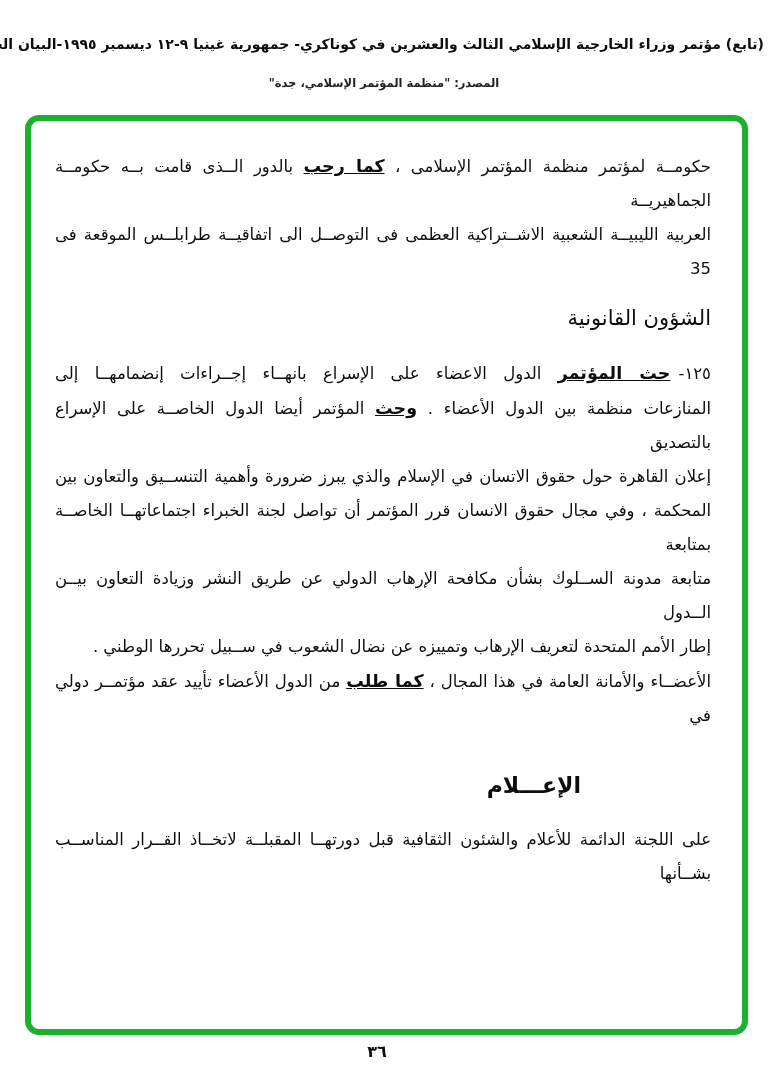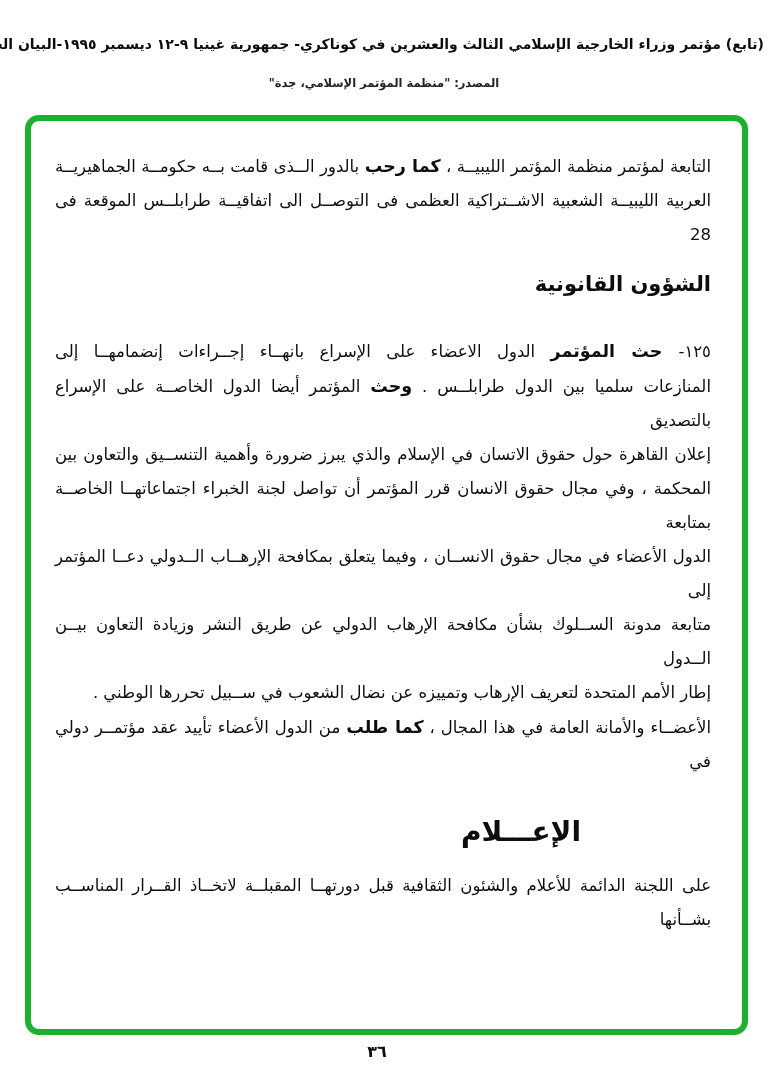--- a/index.html
+++ b/index.html
@@ -39,29 +39,29 @@
     padding-top:28px;
     font-size:16.5px;
     line-height:34px;
   }
   .ln{
     text-align:justify;
     text-align-last:justify;
     direction:rtl;
   }
   .ln.last{text-align-last:right;}
-  .b{font-weight:bold;font-size:17.5px;}
-  .pnum{font-weight:normal;margin-left:16px;}
+  .b{font-weight:bold;font-size:17.5px;text-decoration:underline;}
+  .pnum{font-weight:normal;margin-left:8px;}
   .h1{
-    font-weight:bold;font-size:21px;line-height:36px;
+    font-weight:normal;font-size:21px;line-height:36px;
     text-align:right;text-align-last:right;
-    margin:14px 0 32px 0;
+    margin:14px 0 20px 0;
   }
   .h2{
-    font-weight:bold;font-size:28px;line-height:34px;
+    font-weight:bold;font-size:22px;line-height:34px;
     text-align:left;text-align-last:right;
     margin:36px 130px 20px 0;
   }
   .para{margin:0 0 0 0;}
   .sp-before-125{margin-top:20px;}
   .sp-before-126{margin-top:0px;}
   
   .pgnum{
     position:absolute;top:1042px;left:16px;right:30px;
     text-align:center;font-weight:bold;font-size:16px;
@@ -75,37 +75,36 @@
   <div class="hdr">(تابع) مؤتمر وزراء الخارجية الإسلامي الثالث والعشرين في كوناكري- جمهورية غينيا ٩-١٢ ديسمبر ١٩٩٥-البيان الختامي</div>
 
   <div class="src">المصدر: "منظمة المؤتمر الإسلامي، جدة"</div>
 
   <div class="gbox"></div>
 
   <div class="col">
 
     <div class="para">
       <div class="ln">
-        <span>التابعة لمؤتمر منظمة المؤتمر الليبيــة ، </span><span class="b">كما رحب</span><span> بالدور الــذى قامت بــه حكومــة الجماهيريــة</span>
+        <span>حكومــة لمؤتمر منظمة المؤتمر الإسلامى ، </span><span class="b">كما رحب</span><span> بالدور الــذى قامت بــه حكومــة الجماهيريــة</span>
       </div>
-      <div class="ln">العربية الليبيــة الشعبية الاشــتراكية العظمى  فى التوصــل الى اتفاقيــة طرابلــس الموقعة فى 28</div>
+      <div class="ln">العربية الليبيــة الشعبية الاشــتراكية العظمى  فى التوصــل الى اتفاقيــة طرابلــس الموقعة فى 35</div>
     </div>
 
     <div class="h1">الشؤون القانونية</div>
 
     <div class="para sp-before-125">
       <div class="ln">
         <span class="pnum">١٢٥-</span><span class="b">حث المؤتمر</span><span> الدول الاعضاء على الإسراع بانهــاء إجــراءات إنضمامهــا إلى</span>
       </div>
       <div class="ln">
-        <span>المنازعات سلميا بين الدول طرابلــس . </span><span class="b">وحث</span><span> المؤتمر أيضا الدول الخاصــة على الإسراع بالتصديق</span>
+        <span>المنازعات منظمة بين الدول الأعضاء . </span><span class="b">وحث</span><span> المؤتمر أيضا الدول الخاصــة على الإسراع بالتصديق</span>
       </div>
       <div class="ln">إعلان القاهرة حول حقوق الاتسان في الإسلام والذي يبرز ضرورة وأهمية التنســيق والتعاون بين</div>
       <div class="ln">المحكمة ، وفي مجال حقوق الانسان قرر المؤتمر أن تواصل لجنة الخبراء اجتماعاتهــا الخاصــة بمتابعة</div>
-      <div class="ln">الدول الأعضاء في مجال حقوق الانســان ، وفيما يتعلق بمكافحة الإرهــاب الــدولي دعــا المؤتمر إلى</div>
       <div class="ln">متابعة مدونة الســلوك بشأن مكافحة الإرهاب الدولي عن طريق النشر وزيادة التعاون بيــن الــدول</div>
       <div class="ln last">إطار الأمم المتحدة لتعريف الإرهاب وتمييزه عن نضال الشعوب في ســبيل تحررها الوطني .</div>
       <div class="ln">
         <span>الأعضــاء والأمانة العامة في هذا المجال ، </span><span class="b">كما طلب</span><span> من الدول الأعضاء تأييد عقد مؤتمــر دولي في</span>
       </div>
     </div>
 
     <div class="h2">الإعـــلام</div>
 
     <div class="para sp-before-126">

